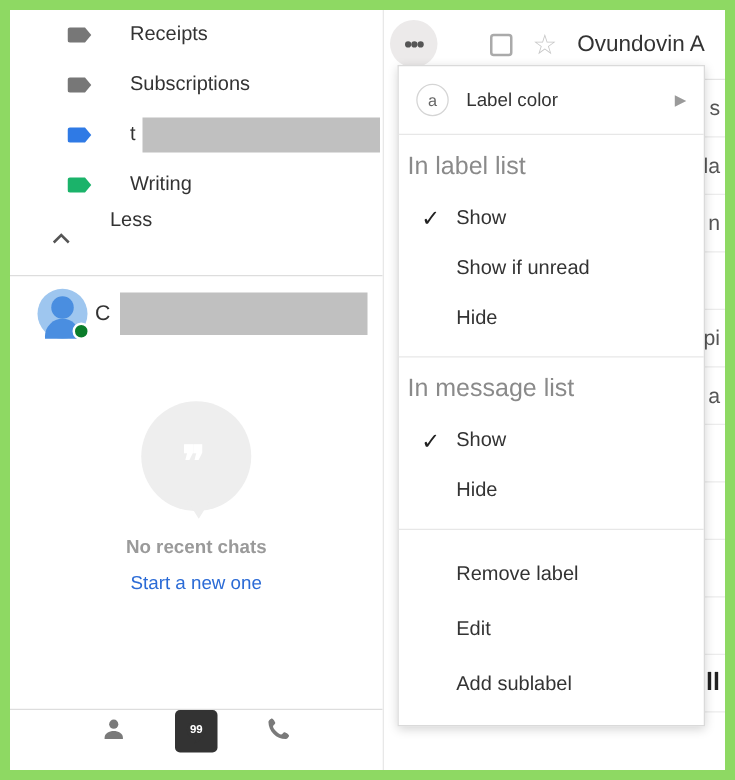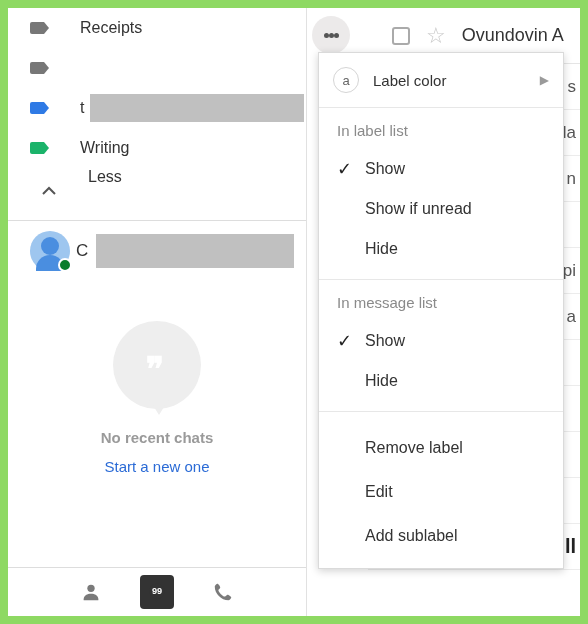--- a/index.html
+++ b/index.html
@@ -1,21 +1,21 @@
 <!DOCTYPE html>
 <html><head>
 <meta charset="utf-8">
 <style>
   * { box-sizing: border-box; margin: 0; padding: 0; font-family: Arial, Helvetica, sans-serif; }
   body { width: 588px; height: 624px; overflow: hidden; background: #fff; }
   .frame { width: 588px; height: 624px; border: 8px solid #8ed963; position: relative; background: #fff; }
 
   
   .sidebar { position: absolute; left: 0; top: 0; width: 298px; height: 100%; background: #fff; }
-  .label-row { display: flex; align-items: center; height: 40px; padding-left: 22px; font-size: 16px; color: #333; cursor: pointer; }
+  .label-row { display: flex; align-items: center; height: 40px; padding-left: 46px; font-size: 16px; color: #333; cursor: pointer; }
   .label-icon { width: 22px; height: 16px; margin-right: 28px; display: flex; align-items: center; justify-content: center; }
   .label-text { flex: 1; }
   .redact-block { background: #c0c0c0; height: 28px; }
 
   .collapse-row { display: flex; height: 46px; padding-left: 30px; font-size: 16px; color: #333; cursor: pointer; border-bottom-color: #e0e0e0; }
   .chevron-up { width: 22px; margin-right: 28px; display:flex; align-items:center; justify-content:center; color:#555; }
 
   .divider { height: 1px; background: #ddd; margin-top: 6px; }
 
   .chat-head { display: flex; align-items: center; padding: 10px 12px 10px 22px; }
@@ -27,21 +27,21 @@
   .chat-name-redact { flex:1; height: 34px; background: #c0c0c0; margin-left: 8px; }
 
   .hangouts-area { text-align: center; padding-top: 40px; }
   .quote-bubble { width: 88px; height: 88px; border-radius: 50%; background: #eeeeee; margin: 0 auto 8px; position: relative; }
   .quote-tail { position:absolute; bottom:-6px; left:36px; width:0; height:0; border-left:10px solid transparent; border-right:10px solid transparent; border-top:16px solid #eeeeee; }
   .quote-marks { position:absolute; top:28px; left:0; right:0; text-align:center; color:#fff; font-size:34px; font-weight:bold; letter-spacing:4px; font-family: "Segoe UI", Arial; }
   .no-chats { color: #9a9a9a; font-size: 15px; margin-top: 20px; font-weight: bold; }
   .start-new { color: #2b6bd6; font-size: 15px; margin-top: 12px; cursor:pointer; }
 
   .bottom-divider { position: absolute; left: 0; bottom: 48px; width: 298px; height: 1px; background: #ddd; }
-  .bottom-bar { position:absolute; left:0; bottom:0; width:298px; height:48px; display:flex; align-items:center; justify-content:center; gap:34px; }
+  .bottom-bar { position:absolute; left:0; bottom:0; width:298px; height:48px; display:flex; justify-content:center; gap:34px; }
   .bb-icon { width:30px; height:30px; display:flex; align-items:center; justify-content:center; color:#6b6b6b; }
   .bb-icon.active { width:34px; height:34px; background:#333; border-radius:4px; color:#fff; }
 
   
   .vline { position:absolute; top:0; bottom:0; width:1px; background:#e1e1e1; }
   .vline.a { left: 298px; }
 
   
   .mail-peek { position:absolute; left:360px; top:0; right:0; height:100%; overflow:hidden; font-size:16px; color:#444; }
   .mail-top { height:56px; border-bottom:1px solid #e5e5e5; display:flex; align-items:center; padding-left:24px; gap:16px; }
@@ -56,21 +56,21 @@
   .menu { position:absolute; left:310px; top:44px; width:246px; background:#fff; border:1px solid #dadada; box-shadow: 0 2px 8px rgba(0,0,0,0.18); font-size:15px; color:#333; }
   .menu-trigger { position:absolute; left:304px; top:8px; width:38px; height:38px; border-radius:50%; background:#eceaea; display:flex; align-items:center; justify-content:center; color:#555; font-size:20px; letter-spacing:0; }
   .menu-trigger span { display:block; width:5px; height:5px; background:#555; border-radius:50%; margin:2px 0; }
 
   .menu-top { display:flex; align-items:center; padding:14px 14px 14px 14px; border-bottom:1px solid #e7e7e7; }
   .label-color-badge { width:26px; height:26px; border:1px solid #d5d5d5; border-radius:50%; display:flex; align-items:center; justify-content:center; font-size:13px; color:#666; margin-right:14px; }
   .menu-top .caret { margin-left:auto; color:#9a9a9a; font-size:12px; }
 
   .menu-section { padding: 14px 0 10px; border-bottom:1px solid #e7e7e7; }
   .menu-section:last-child { border-bottom:none; }
-  .menu-heading { color:#8a8a8a; font-size:15px; padding: 0 18px 10px; }
+  .menu-heading { color:#8a8a8a; font-size:20px; padding: 0 7px 10px; }
   .menu-item { display:flex; align-items:center; height:40px; padding-left:18px; cursor:pointer; }
   .check-slot { width:28px; display:flex; align-items:center; color:#222; font-size:18px; }
   .menu-item .mi-label { font-size:16px; color:#333; }
   .menu-section.actions .menu-item { padding-left:46px; height:44px; }
 
 </style>
 </head>
 <body>
 
 <div class="frame">
@@ -128,20 +128,21 @@
       </span>
       <span class="label-text">Receipts</span>
     </div>
 
     <div class="label-row">
       <span class="label-icon">
         <svg width="22" height="16" viewBox="0 0 22 16">
             <path d="M2 2 h12 l5 6 -5 6 h-12 a2 2 0 0 1 -2 -2 v-8 a2 2 0 0 1 2 -2 z" fill="#777"></path>
           </svg>
       </span>
+      <span class="label-text">Subscriptions</span>
     </div>
 
     <div class="label-row">
       <span class="label-icon">
         <svg width="22" height="16" viewBox="0 0 22 16">
             <path d="M2 2 h12 l5 6 -5 6 h-12 a2 2 0 0 1 -2 -2 v-8 a2 2 0 0 1 2 -2 z" fill="#2f7ae5"></path>
           </svg>
       </span>
       <span style="width:10px">t</span>
       <span class="redact-block" style="flex:1; margin-right:2px"></span>

